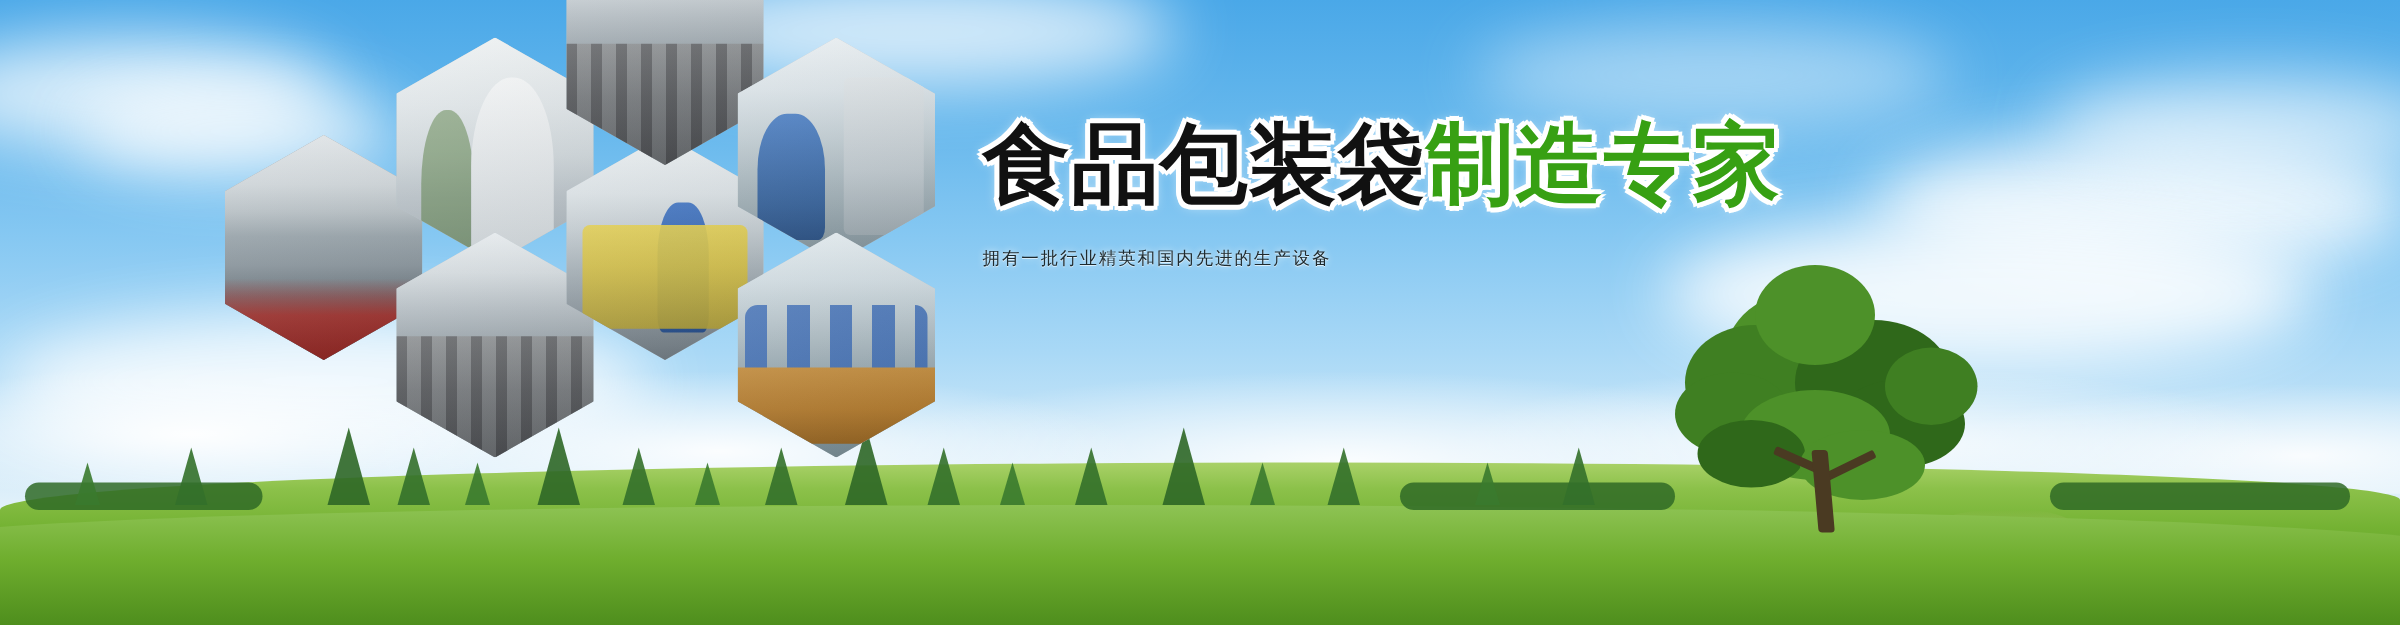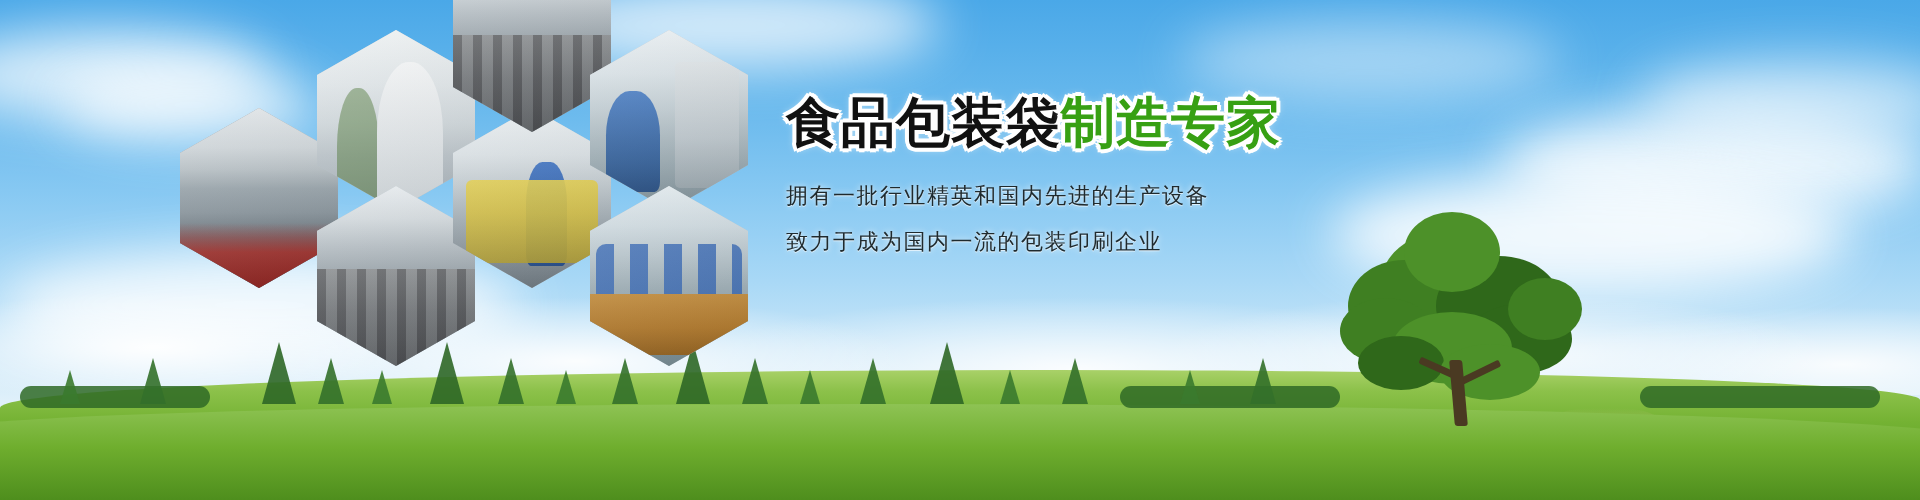--- a/index.html
+++ b/index.html
@@ -96,41 +96,41 @@
      border-radius:10px;opacity:.92;}
   .ph-pack{background:
      linear-gradient(180deg,#e8eef1 0%,#dae3e8 24%,#c5d1d7 44%,#adbcc3 64%,#96a7af 84%,#86979f 100%);}
   .ph-pack .blue{position:absolute;left:10%;top:34%;width:34%;height:56%;
      background:linear-gradient(180deg,#4a7fc6 0%,#36649f 70%,#2c5489 100%);border-radius:44% 44% 10% 10%;}
   .ph-pack .mach{position:absolute;right:6%;top:18%;width:40%;height:70%;
      background:linear-gradient(180deg,#dfe5e8 0%,#c4ced4 60%,#a4b1b8 100%);border-radius:5px;}
   
   .textblock{position:absolute;left:786px;top:96px;width:700px;}
   .headline{
-    white-space:nowrap;font-weight:bold;font-size:54px;line-height:1;
+    white-space:nowrap;font-weight:bold;font-size:70px;line-height:1;
     letter-spacing:1px;
     font-family:"DejaVu Sans","Liberation Sans",sans-serif;
   }
   .headline .dark{
     color:#111111;
     text-shadow:
       -3px -3px 0 #fff, 3px -3px 0 #fff, -3px 3px 0 #fff, 3px 3px 0 #fff,
       -4px 0 0 #fff, 4px 0 0 #fff, 0 -4px 0 #fff, 0 4px 0 #fff,
       0 0 10px rgba(255,255,255,.9);
   }
   .headline .green{
     color:#37a013;
     text-shadow:
       -3px -3px 0 #fff, 3px -3px 0 #fff, -3px 3px 0 #fff, 3px 3px 0 #fff,
       -4px 0 0 #fff, 4px 0 0 #fff, 0 -4px 0 #fff, 0 4px 0 #fff,
       0 0 10px rgba(255,255,255,.9);
   }
   .subs{margin-top:34px;}
   .subline{
-    font-size:22px;color:#1f2a2e;line-height:1.1;margin-bottom:22px;
+    font-size:14px;color:#1f2a2e;line-height:1.1;margin-bottom:22px;
     letter-spacing:1.5px;white-space:nowrap;
     font-family:"DejaVu Sans","Liberation Sans",sans-serif;
     text-shadow:0 0 6px rgba(255,255,255,.85),0 1px 0 rgba(255,255,255,.6);
   }
 </style>
 </head>
 <body>
 
 <div class="banner">
 
@@ -236,17 +236,16 @@
         <div class="sheen"></div>
     </div>
   </div>
 
   <div class="textblock">
     <div class="headline">
       <span class="dark">食品包装袋</span><span class="green">制造专家</span>
     </div>
     <div class="subs">
       <div class="subline">拥有一批行业精英和国内先进的生产设备</div>
-      <div class="subline">致力于成为国内一流的包装印刷企业</div>
     </div>
   </div>
 
 </div>
 
 </body></html>

